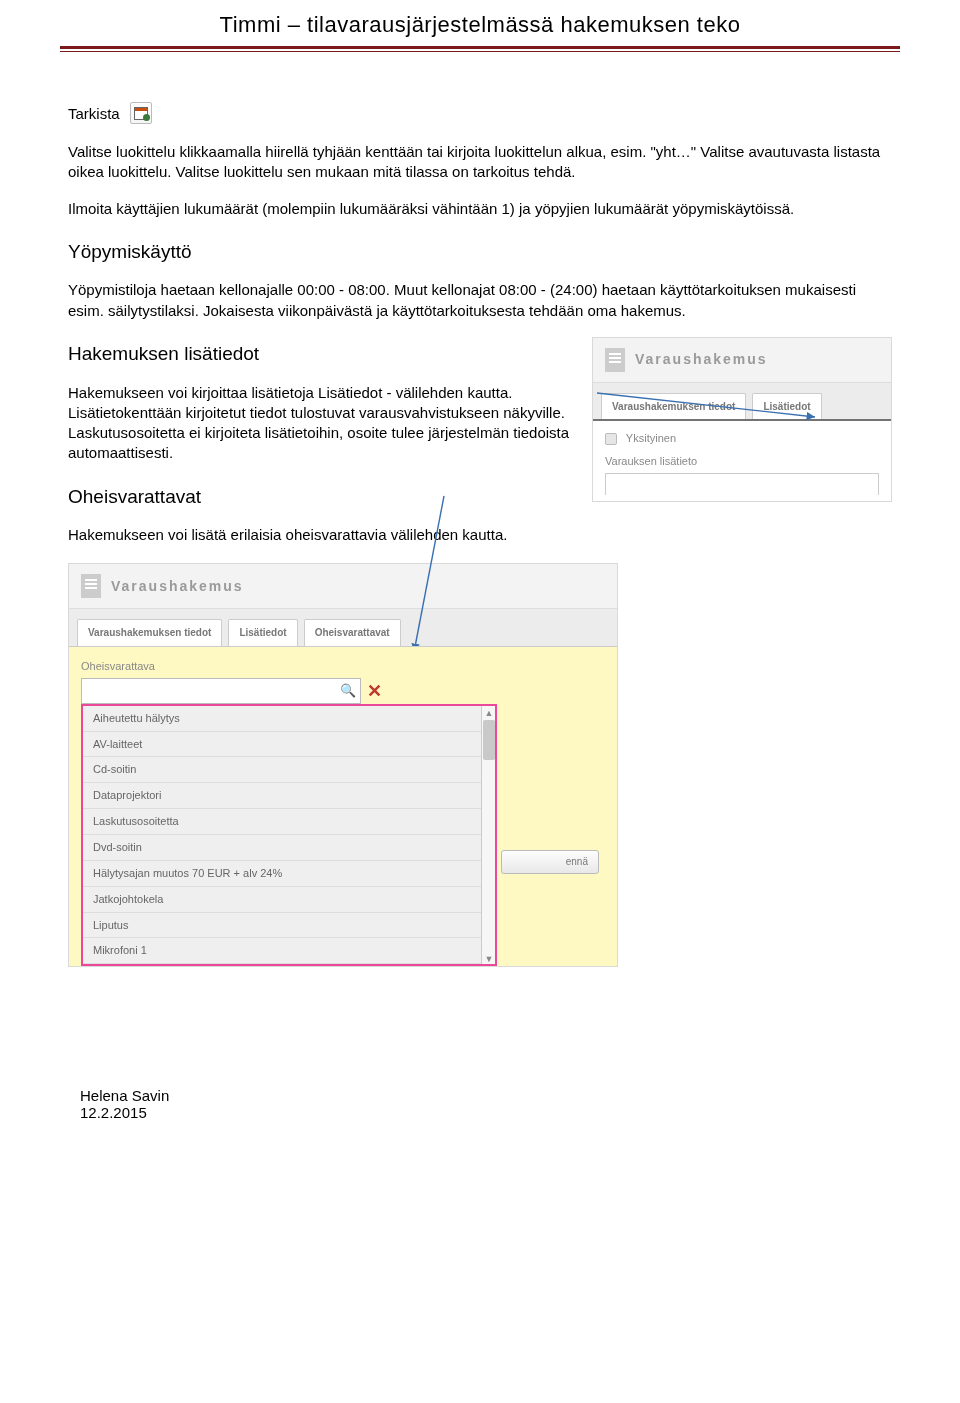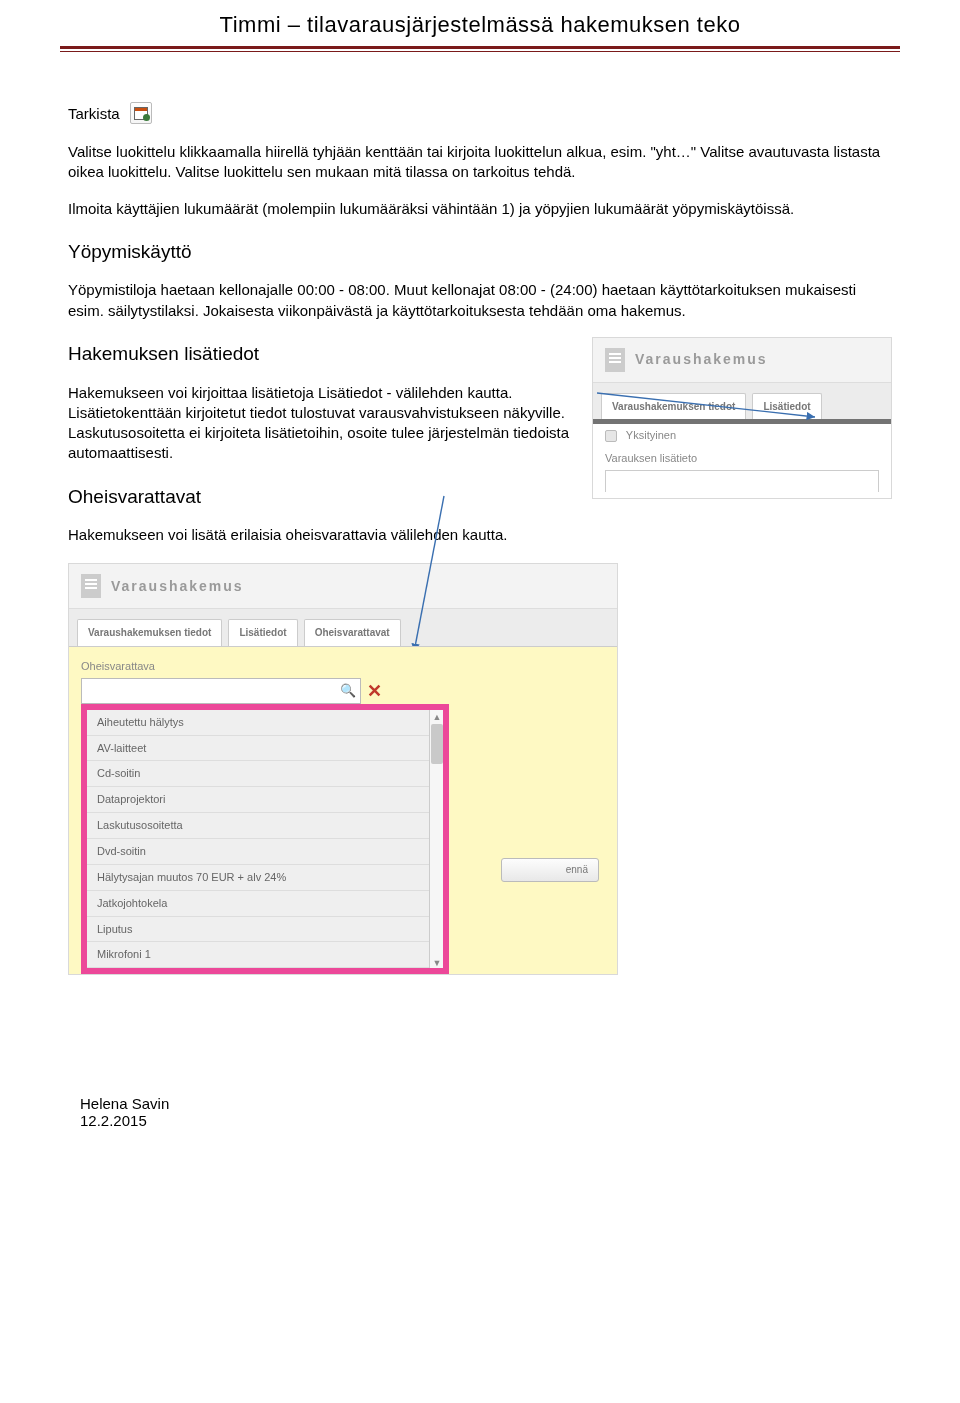--- a/index.html
+++ b/index.html
@@ -92,24 +92,24 @@
     border:1px solid #ccc;
     border-bottom:none;
     padding:6px 10px;
     font-size:10px;
     color:#777;
     font-weight:bold;
     border-radius:2px 2px 0 0;
   }
   .panel-body {
     background:#fff;
-    padding:4px 12px 6px 12px;
+    padding:10px 12px 6px 12px;
     font-size:11px;
     color:#888;
-    border-top:5px solid #737373;
+    border-top:2px solid #737373;
   }
   .panel-body .chk {
     display:inline-block; width:12px; height:12px; background:#e6e6e6; border:1px solid #bbb; border-radius:2px; margin-right:6px; vertical-align:middle;
   }
   .arrow-wrap1 { position:absolute; top:37px; left:4px; pointer-events:none;}
 
   .clear { clear: both; }
 
   .bottom-panel {
     margin-top: 12px;
@@ -130,23 +130,23 @@
     width:280px; height:26px; background:#fff; border:1px solid #bbb; font-size:12px; padding:2px 6px;
     position:relative;
   }
   .combo-search {
     position:absolute; right:4px; top:4px; width:16px; height:16px;
     display:flex; align-items:center; justify-content:center; color:#5a8ac0; font-size:13px;
   }
   .x-btn { color:#c0392b; font-weight:bold; font-size:18px; }
   .dropdown-list {
     margin-top:0;
-    width:368px;
+    width:416px;
     background:#ededed;
-    border:6px solid #ec4899;
+    border:2px solid #ec4899;
     font-size:11px;
     color:#666;
     position:relative;
   }
   .dropdown-list .opt {
     padding:5px 10px;
     border-bottom:1px solid #ddd;
     background:#efefef;
   }
   .dropdown-list .opt:last-child { background:#e1e1e1; border-bottom:none;}

